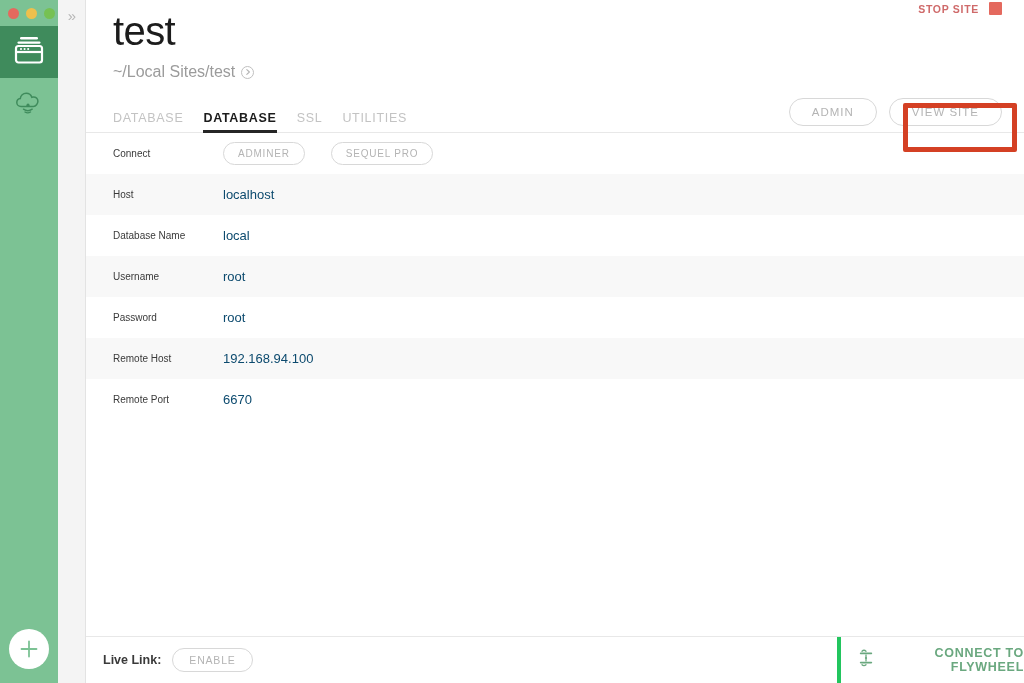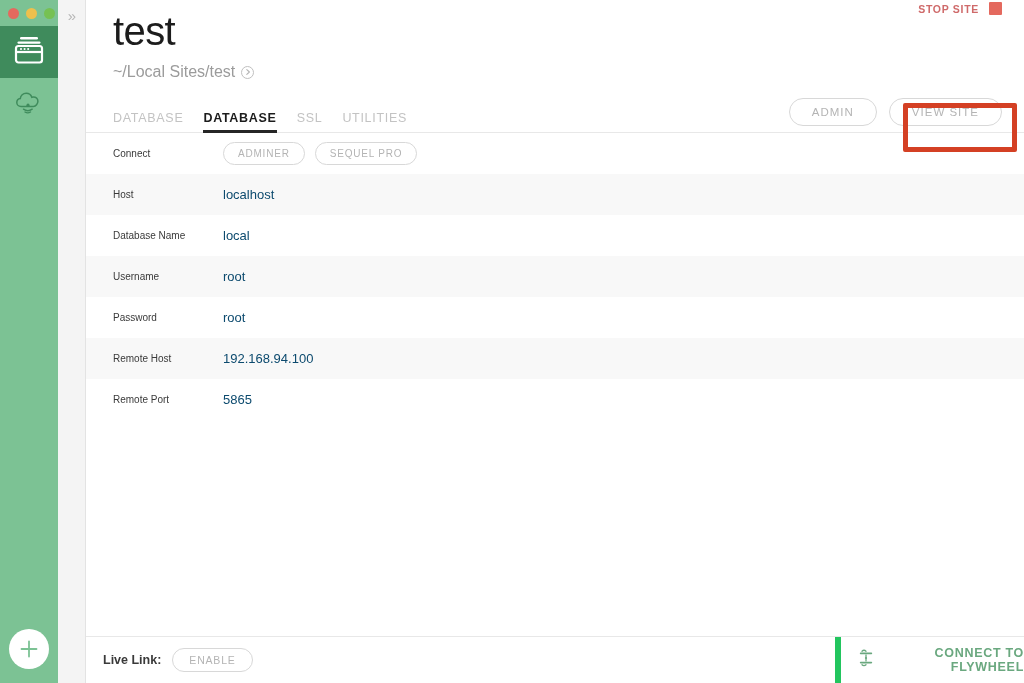--- a/index.html
+++ b/index.html
@@ -226,38 +226,38 @@
     flex: 0 0 110px;
     font-size: 10px;
     color: #3a3a3a;
   }
   .row .val {
     font-size: 13px;
     color: #0c4a6e;
   }
   .row .btns {
     display: flex;
-    gap: 10px;
+    gap: 26px;
   }
 
   
   .footer {
     flex: 0 0 auto;
     height: 47px;
     border-top: 1px solid #e8e8e8;
     display: flex;
     align-items: stretch;
   }
   .footer-left {
     flex: 1 1 auto;
     display: flex;
     align-items: center;
     gap: 11px;
     padding-left: 17px;
-    border-right: 6px solid #22c55e;
+    border-right: 4px solid #22c55e;
   }
   .livelink-label {
     font-size: 12.5px;
     color: #3a3a3a;
     font-weight: 700;
   }
   .footer-right {
     flex: 0 0 183px;
     display: flex;
     align-items: center;
@@ -392,21 +392,21 @@
         <div class="val">root</div>
       </div>
 
       <div class="row alt">
         <div class="lbl">Remote Host</div>
         <div class="val">192.168.94.100</div>
       </div>
 
       <div class="row">
         <div class="lbl">Remote Port</div>
-        <div class="val">5865</div>
+        <div class="val">6670</div>
       </div>
 
     </div>
 
     <div class="footer">
       <div class="footer-left">
         <span class="livelink-label">Live Link:</span>
         <button class="pill sm">ENABLE</button>
       </div>
       <div class="footer-right">

